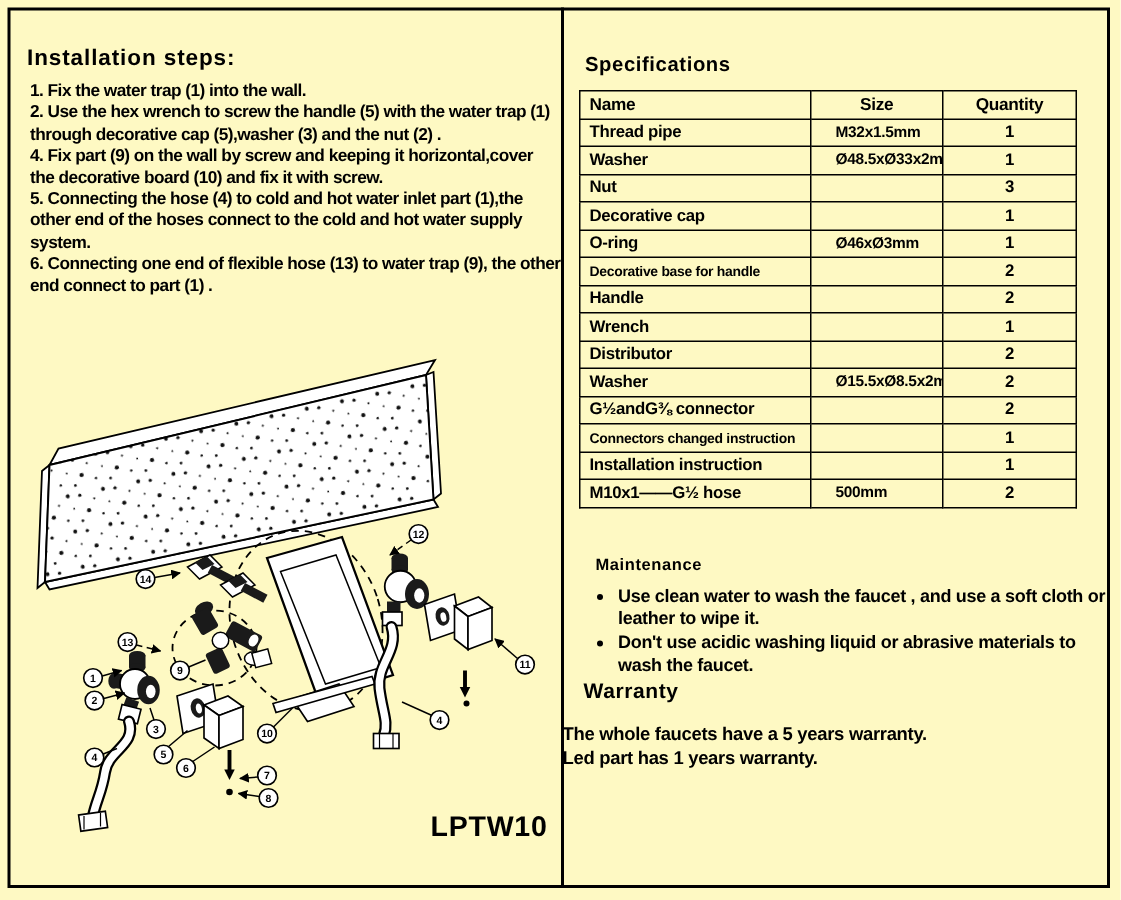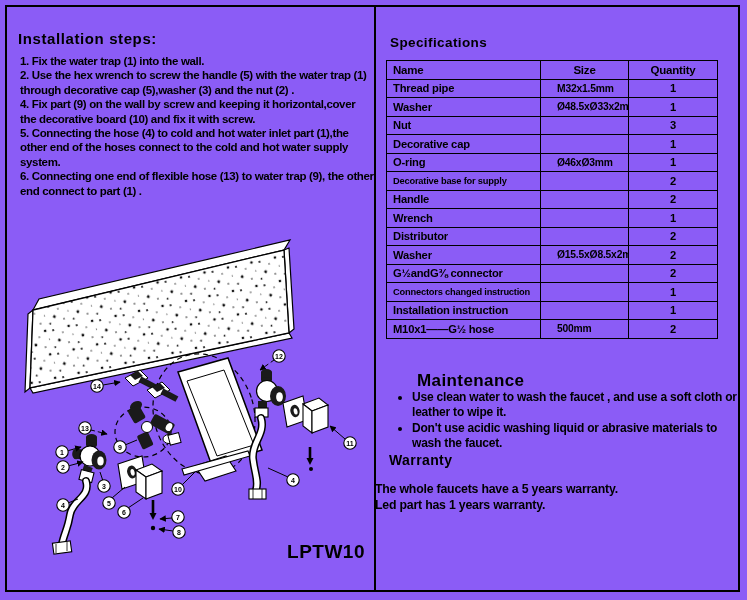--- a/index.html
+++ b/index.html
@@ -1,18 +1,18 @@
 <!DOCTYPE html>
 <html><head>
 <meta charset="utf-8">
 <style>
   * { margin:0; padding:0; box-sizing:border-box; }
   html,body { width:747px; height:600px; background:#fff; overflow:hidden;
               font-family:"Liberation Sans", sans-serif; color:#000; }
-  .page { position:absolute; left:0; top:0; width:747px; height:600px; background:#8b5cf6; }
+  .page { position:absolute; left:0; top:0; width:747px; height:600px; background:#fef9c3; }
   .frame { position:absolute; left:5px; top:5px; width:735px; height:587px;
            border:2px solid #000; }
   .divider { position:absolute; left:374px; top:5px; width:2px; height:587px; background:#000; }
 
   
   .inst-title { position:absolute; left:18px; top:30px; font-size:15px; font-weight:bold;
                 letter-spacing:0.6px; }
   .steps { position:absolute; left:20px; top:54px; width:354px; font-size:11.5px;
            font-weight:bold; line-height:14.4px; letter-spacing:-0.35px; }
   .diagram { position:absolute; left:6px; top:238px; width:367px; height:330px; }
@@ -28,22 +28,22 @@
                height:18.5px; padding:0 0 0 6px; font-size:11.2px; letter-spacing:-0.2px;
                overflow:hidden; white-space:nowrap; }
   table.spec th { text-align:left; font-size:11.5px; }
   table.spec th.c, table.spec td.c { text-align:center; padding:0; }
   table.spec col.col-name { width:154px; }
   table.spec col.col-size { width:88px; }
   table.spec col.col-qty  { width:89px; }
   table.spec td.size { font-size:10.3px; padding-left:16px; }
   table.spec tr.sm td.name { font-size:9.3px; }
 
-  .maint-title { position:absolute; left:397px; top:371px; font-size:17px; font-weight:bold;
-                 letter-spacing:0.4px;margin-left:20px; }
+  .maint-title { position:absolute; left:397px; top:371px; font-size:11px; font-weight:bold;
+                 letter-spacing:0.4px; }
   .maint-list { position:absolute; left:412px; top:390px; width:326px; font-size:12px;
                 font-weight:bold; line-height:15px; letter-spacing:-0.2px; }
   .maint-list li { list-style:disc outside; margin-bottom:1px; }
   .warr-title { position:absolute; left:389px; top:452px; font-size:14px; font-weight:bold;
                 letter-spacing:0.4px; }
   .warr-lines { position:absolute; left:375px; top:481px; width:344px; font-size:12.3px;
                 font-weight:bold; line-height:16px; letter-spacing:-0.2px; }
 
   
   .diagram .ln { stroke:#000; fill:none; }
@@ -310,21 +310,21 @@
         <td class="name">Decorative cap</td>
         <td class="size"></td>
         <td class="c">1</td>
       </tr>
       <tr>
         <td class="name">O-ring</td>
         <td class="size">Ø46xØ3mm</td>
         <td class="c">1</td>
       </tr>
       <tr class="sm">
-        <td class="name">Decorative base for supply</td>
+        <td class="name">Decorative base for handle</td>
         <td class="size"></td>
         <td class="c">2</td>
       </tr>
       <tr>
         <td class="name">Handle</td>
         <td class="size"></td>
         <td class="c">2</td>
       </tr>
       <tr>
         <td class="name">Wrench</td>

